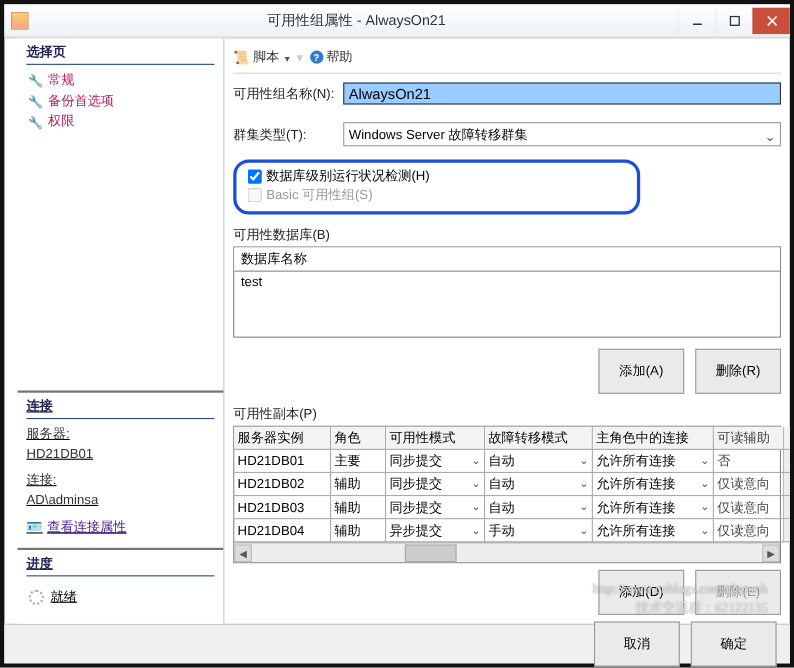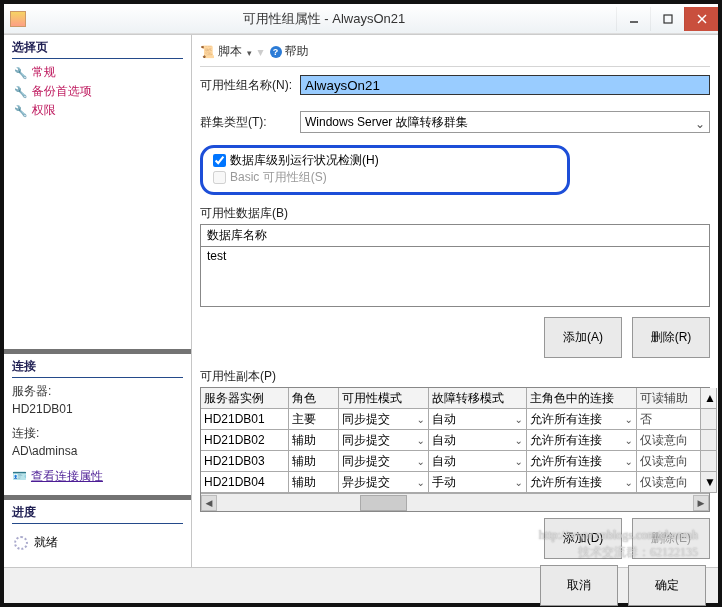--- a/index.html
+++ b/index.html
@@ -5,29 +5,29 @@
 * { box-sizing: border-box; margin: 0; padding: 0; }
 body { font-family: "Microsoft YaHei", SimSun, Tahoma, sans-serif; font-size: 12px; background: #fff; }
 .window { width: 722px; height: 607px; border: 4px solid #111; position: relative; background: #fff; }
 .titlebar { height: 30px; background: linear-gradient(#fff,#eef2f5); display: flex; align-items: center; border-bottom: 1px solid #ddd; }
 .title-icon { width: 16px; height: 16px; margin: 0 6px; background: linear-gradient(#f6d365,#fda085); border: 1px solid #c96; }
 .title-text { flex: 1; text-align: center; font-size: 13px; color: #333; }
 .win-btns { display: flex; }
 .win-btn { width: 34px; height: 24px; display: flex; align-items: center; justify-content: center; border-left: 1px solid rgba(0,0,0,0.05); }
 .win-btn svg { width: 10px; height: 10px; }
 .win-close { background: #c94f3d; }
-.body { display: flex; height: calc(100% - 30px - 36px); border-top: 1px solid #ccc; }
+.body { display: flex; height: calc(100% - 30px - 36px); border-top: 1px solid #ccc; padding-left: 12px; }
 .sidebar { width: 188px; background: #fff; border-right: 1px solid #c6c6c6; display: flex; flex-direction: column; }
 .side-section { padding: 4px 8px 10px; }
 .side-title { color: #225; font-weight: bold; border-bottom: 1px solid #244a8a; padding-bottom: 2px; margin-bottom: 4px; font-size: 12px; }
 .side-item { display: flex; align-items: center; gap: 4px; padding: 1px 2px; color: #be185d; }
 .side-item .wrench::before { content: "🔧"; font-size: 11px; }
 .side-link { color: #4c1d95; text-decoration: underline; cursor: pointer; }
 .side-text { color: #333; line-height: 1.5; }
-.sep-top { border-top: 5px solid #737373; }
+.sep-top { border-top: 2px solid #737373; text-decoration: underline; }
 .progress-sec { flex:0 0 auto; }
 .spinner { width: 14px; height: 14px; border: 2px dotted #aac; border-radius: 50%; display: inline-block; vertical-align: middle; margin-right: 6px; }
 .main { flex: 1; padding: 4px 8px 0; overflow: hidden; display: flex; flex-direction: column; }
 .toolbar { display: flex; align-items: center; gap: 6px; padding: 4px 0 6px; border-bottom: 1px solid #d5d5d5; }
 .tb-item { display: flex; align-items: center; gap: 3px; color: #333; }
 .tb-item .drop::after { content: "▾"; font-size: 9px; color: #555; margin-left: 2px; }
 .help-ic { width: 12px; height: 12px; border-radius: 50%; background: #2b7bd6; color: #fff; text-align: center; line-height: 12px; font-size: 9px; font-weight: bold; }
 .form-row { display: flex; align-items: center; margin: 8px 0; }
 .form-row label { width: 100px; color: #222; }
 .input-text { flex: 1; border: 1px solid #333; height: 20px; padding: 1px 4px; background: #fff; }

